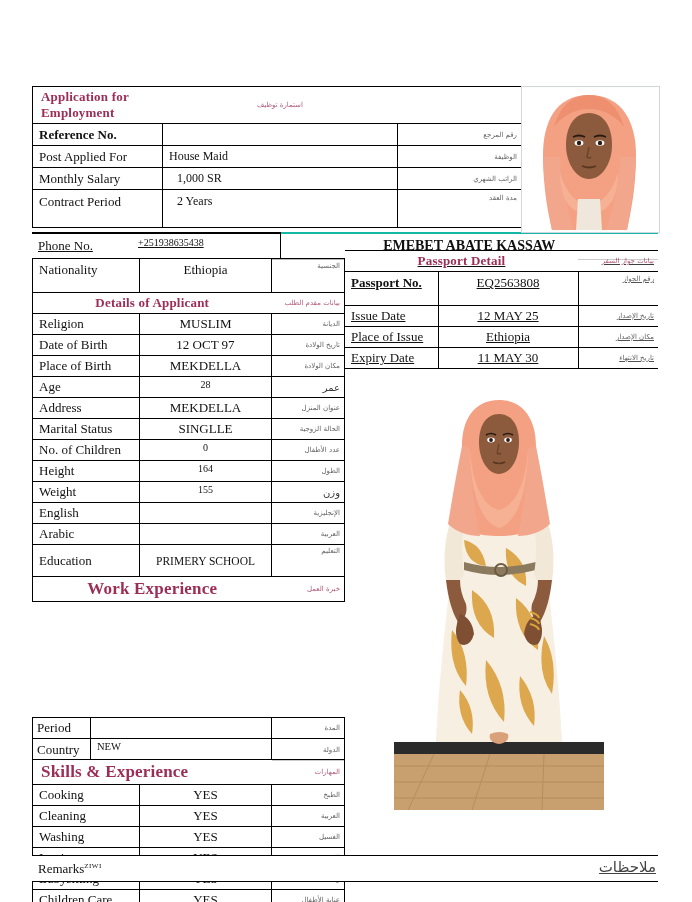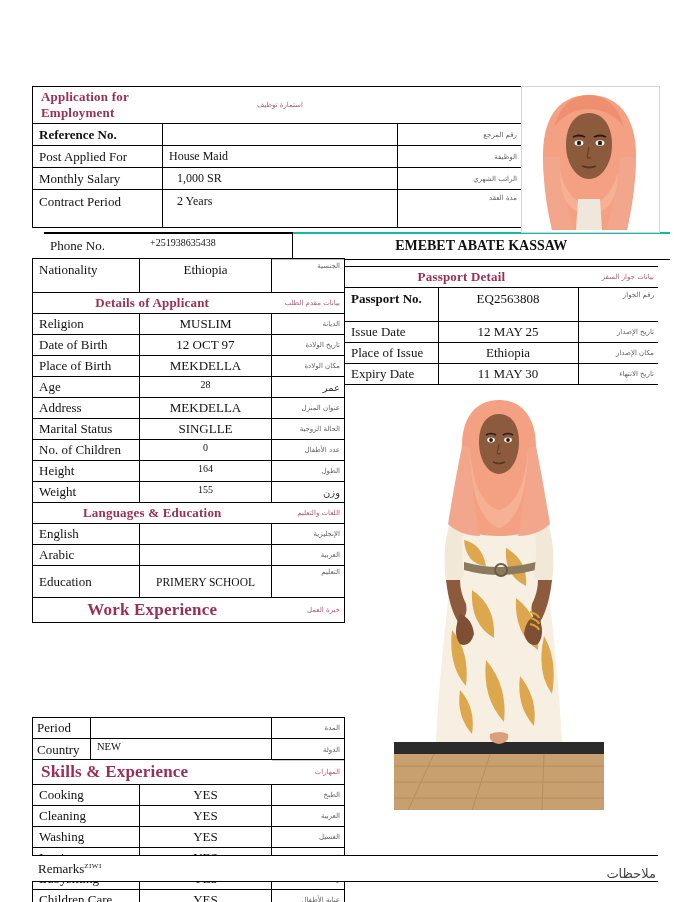--- a/index.html
+++ b/index.html
@@ -52,33 +52,33 @@
   .lbl-b{font-weight:bold;}
   .val{text-align:center;font-size:13px;}
   .val-l{text-align:left;padding-left:6px;font-size:12px;}
   .val-sm{text-align:center;font-size:10px;}
 
   
   #hdr{position:absolute;left:0;top:0;width:489px;}
   #hdr td{height:22px;}
 
   
-  #phonewrap{position:absolute;left:12px;top:146px;width:626px;}
+  #phonewrap{position:absolute;left:0;top:146px;width:626px;text-decoration:underline;}
   #phonewrap td{height:26px;border-left:none;border-right:none;}
   .name-cell{
     font-weight:bold;font-size:14px;text-align:center;
     border-left:1px solid #000 !important;
   }
 
   
   #leftcol{position:absolute;left:0;top:172px;width:312px;}
   #leftcol td{height:18px;}
 
   
-  #passport{position:absolute;left:313px;top:180px;width:313px;}
+  #passport{position:absolute;left:313px;top:164px;width:313px;text-decoration:underline;}
   #passport td{height:18px;}
 
   
   #remarks{position:absolute;left:0;top:769px;width:626px;}
   #remarks td{height:24px;}
 
   
   .photo{position:absolute;overflow:hidden;background:#fff;}
   #photo-head{left:489px;top:0px;width:137px;height:145px;border:1px solid #cfd6dc;}
   #photo-body{left:362px;top:304px;width:210px;height:420px;}
@@ -208,24 +208,20 @@
         <td class="val-sm" style="vertical-align:top;">164</td>
         <td class="ar">الطول</td>
       </tr>
 
       <tr>
         <td class="lbl">Weight</td>
         <td class="val-sm" style="vertical-align:top;">155</td>
         <td class="ar ar-big">وزن</td>
       </tr>
 
-      <tr>
-        <td colspan="2" class="sec-head" style="height:20px;border-right:none;">Languages &amp; Education</td>
-        <td class="ar ar-pink" style="height:20px;border-left:none;">اللغات والتعليم</td>
-      </tr>
 
       <tr>
         <td class="lbl">English</td>
         <td class="val"></td>
         <td class="ar">الإنجليزية</td>
       </tr>
 
       <tr>
         <td class="lbl">Arabic</td>
         <td class="val"></td>
@@ -350,21 +346,21 @@
   </table>
 
   <table id="remarks">
     <colgroup>
         <col style="width:626px">
       </colgroup>
     <tbody>
       <tr>
         <td style="border-left:none;border-right:none;position:relative;height:26px;">
           <span class="lbl" style="padding-left:2px;">Remarks</span><span style="font-size:7px;vertical-align:super;letter-spacing:.5px;">ZIWI</span>
-          <span class="ar" style="position:absolute;right:2px;top:10px;font-size:13px;opacity:.85;filter:none;">ملاحظات</span>
+          <span class="ar" style="position:absolute;right:2px;top:2px;font-size:15px;opacity:.85;filter:none;text-decoration:underline;">ملاحظات</span>
         </td>
       </tr>
     </tbody>
   </table>
 
   <div class="photo" id="photo-head">
     <svg width="135" height="143" viewBox="0 0 135 143" xmlns="http://www.w3.org/2000/svg">
       <rect x="0" y="0" width="135" height="143" fill="#ffffff"></rect>
 
       <path d="M67 8 C33 8 21 36 21 68 C21 100 26 126 30 143 L105 143 C109 124 114 100 114 68 C114 36 101 8 67 8 Z" fill="#F4A183"></path>

